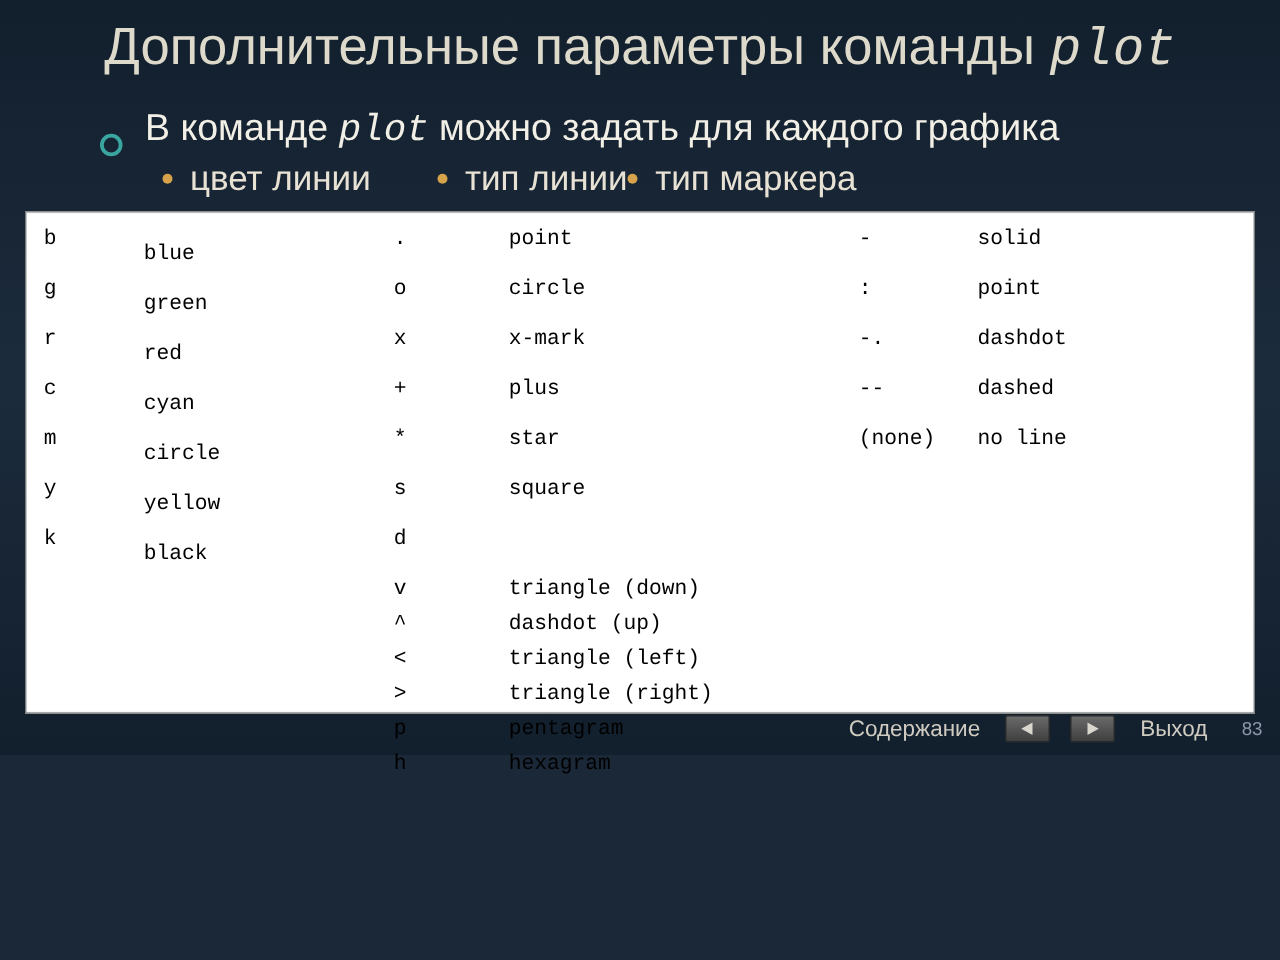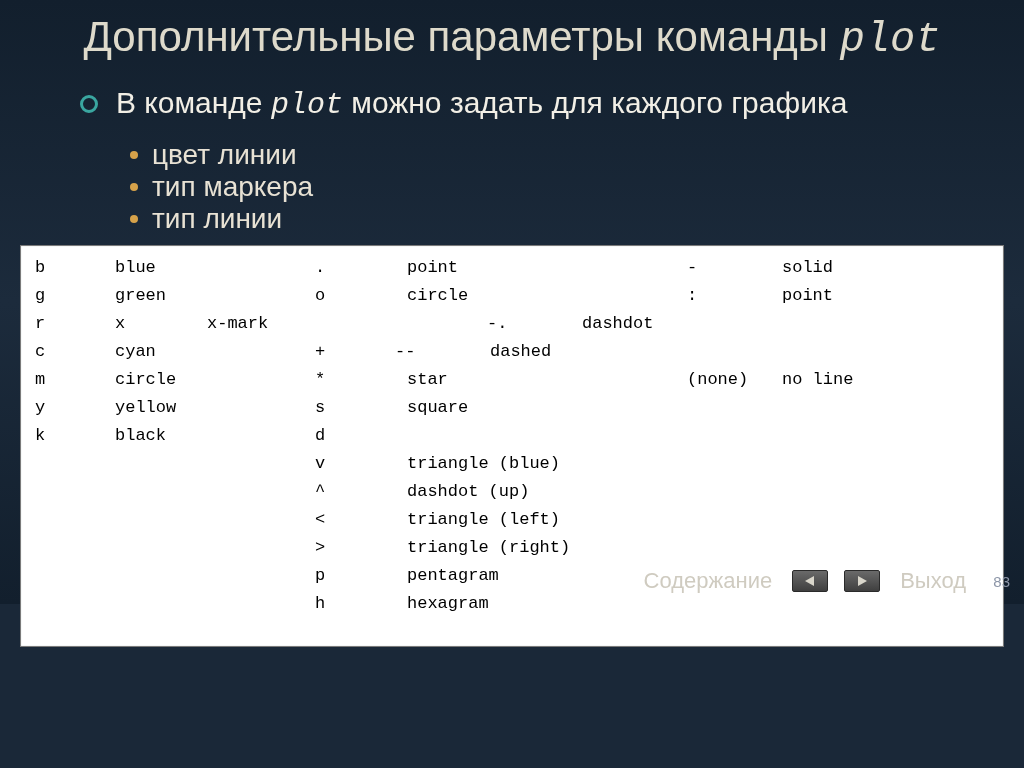--- a/index.html
+++ b/index.html
@@ -31,48 +31,47 @@
     font-family: "Courier New", Courier, monospace;
     font-style: italic;
   }
   .body {
     padding: 20px 50px 0 50px;
     font-size: 30px;
     color: #f2efe6;
   }
   .lvl1 {
     display: flex;
-    align-items: flex-start;
+    align-items: flex-end;
     margin-bottom: 0px;
     line-height: 1.3;
     padding-left: 30px;
   }
   .bullet-circle {
     width: 18px;
     height: 18px;
     border: 3px solid #3aa6a0;
     border-radius: 50%;
     flex-shrink: 0;
     margin-top: 12px;
     margin-right: 18px;
     box-sizing: border-box;
   }
   .lvl1-text { flex: 1; }
   .lvl1-text .code {
     font-family: "Courier New", Courier, monospace;
     font-style: italic;
   }
   .lvl2 {
-    margin-top: 14px;
+    margin-top: 2px;
     padding-left: 80px;
     display: flex;
     gap: 0;
     font-size: 28px;
     color: #e8e2d4;
-    flex-direction: column;
   }
   .lvl2 .item {
     display: flex;
     align-items: center;
   }
   .dot {
     width: 8px;
     height: 8px;
     background: #d6a24a;
     border-radius: 50%;
@@ -97,41 +96,41 @@
     box-shadow: inset 0 0 1px #9aa;
     width: 100%;
     box-sizing: border-box;
     height: 402px;
   }
   .table .row {
     display: flex;
     white-space: pre;
   }
   .table .c-code { width: 80px; }
-  .table .c-name { width: 200px; }
+  .table .c-name { width: 200px; margin-top: 12px; }
   .table .m-code { width: 80px; }
   .table .m-name { width: 280px; margin-left: 12px; }
   .table .l-code { width: 95px; }
   .table .l-name { }
 
   .footer {
     position: absolute;
     bottom: 10px;
     right: 14px;
     display: flex;
     align-items: center;
     gap: 16px;
     font-size: 18px;
     color: #cfcbc0;
   }
   .footer .btn-txt {
     background: none;
     border: none;
     color: #cfcbc0;
-    font-size: 22px;
+    font-size: 18px;
     font-family: inherit;
     padding: 0 4px;
     cursor: pointer;
     text-decoration: underline;
     text-decoration-color: transparent;
   }
   .nav-arrow {
     width: 34px;
     height: 20px;
     background: linear-gradient(180deg,#6a6a6a,#3f3f3f);
@@ -165,41 +164,41 @@
       <div class="lvl1-text">
         <span>В команде </span><span class="code">plot</span><span> можно задать для каждого графика</span>
       </div>
     </div>
 
     <div class="lvl2">
       <div class="item col1">
         <span class="dot"></span>
         <span>цвет линии</span>
       </div>
+      <div class="item col3">
+        <span class="dot"></span>
+        <span>тип линии</span>
+      </div>
       <div class="item col2">
         <span class="dot"></span>
         <span>тип маркера</span>
-      </div>
-      <div class="item col3">
-        <span class="dot"></span>
-        <span>тип линии</span>
       </div>
     </div>
   </div>
 
   <div class="table-wrap">
     <div class="table" id="spec-table">
         <div class="row"><span class="c-code">b</span><span class="c-name">blue</span><span class="m-code">.</span><span class="m-name">point</span><span class="l-code">-</span><span class="l-name">solid</span></div>
         <div class="row"><span class="c-code">g</span><span class="c-name">green</span><span class="m-code">o</span><span class="m-name">circle</span><span class="l-code">:</span><span class="l-name">point</span></div>
-        <div class="row"><span class="c-code">r</span><span class="m-code">x</span><span class="m-name">x-mark</span><span class="l-code">-.</span><span class="l-name">dashdot</span></div>
-        <div class="row"><span class="c-code">c</span><span class="c-name">cyan</span><span class="m-code">+</span><span class="l-code">--</span><span class="l-name">dashed</span></div>
+        <div class="row"><span class="c-code">r</span><span class="c-name">red</span><span class="m-code">x</span><span class="m-name">x-mark</span><span class="l-code">-.</span><span class="l-name">dashdot</span></div>
+        <div class="row"><span class="c-code">c</span><span class="c-name">cyan</span><span class="m-code">+</span><span class="m-name">plus</span><span class="l-code">--</span><span class="l-name">dashed</span></div>
         <div class="row"><span class="c-code">m</span><span class="c-name">circle</span><span class="m-code">*</span><span class="m-name">star</span><span class="l-code">(none)</span><span class="l-name">no line</span></div>
         <div class="row"><span class="c-code">y</span><span class="c-name">yellow</span><span class="m-code">s</span><span class="m-name">square</span><span class="l-code"></span><span class="l-name"></span></div>
         <div class="row"><span class="c-code">k</span><span class="c-name">black</span><span class="m-code">d</span><span class="l-code"></span><span class="l-name"></span></div>
-        <div class="row"><span class="c-code"></span><span class="c-name"></span><span class="m-code">v</span><span class="m-name">triangle (blue)</span><span class="l-code"></span><span class="l-name"></span></div>
+        <div class="row"><span class="c-code"></span><span class="c-name"></span><span class="m-code">v</span><span class="m-name">triangle (down)</span><span class="l-code"></span><span class="l-name"></span></div>
         <div class="row"><span class="c-code"></span><span class="c-name"></span><span class="m-code">^</span><span class="m-name">dashdot (up)</span><span class="l-code"></span><span class="l-name"></span></div>
         <div class="row"><span class="c-code"></span><span class="c-name"></span><span class="m-code">&lt;</span><span class="m-name">triangle (left)</span><span class="l-code"></span><span class="l-name"></span></div>
         <div class="row"><span class="c-code"></span><span class="c-name"></span><span class="m-code">&gt;</span><span class="m-name">triangle (right)</span><span class="l-code"></span><span class="l-name"></span></div>
         <div class="row"><span class="c-code"></span><span class="c-name"></span><span class="m-code">p</span><span class="m-name">pentagram</span><span class="l-code"></span><span class="l-name"></span></div>
         <div class="row"><span class="c-code"></span><span class="c-name"></span><span class="m-code">h</span><span class="m-name">hexagram</span><span class="l-code"></span><span class="l-name"></span></div>
       </div>
   </div>
 
   <div class="footer">
     <button class="btn-txt">Содержание</button>

